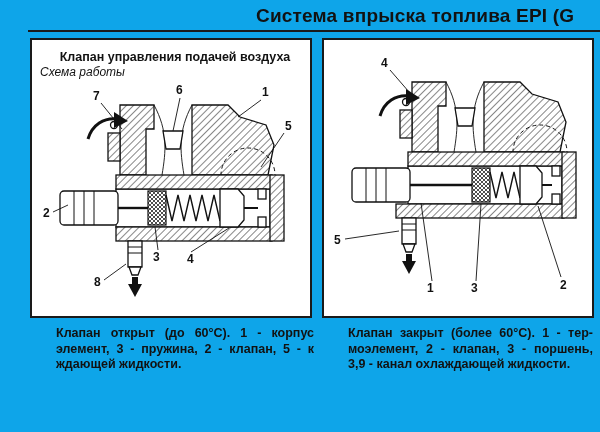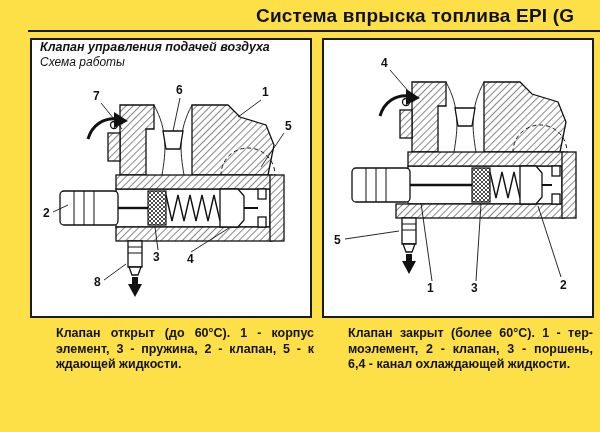--- a/index.html
+++ b/index.html
@@ -1,28 +1,28 @@
 <!DOCTYPE html>
 <html><head>
 <meta charset="utf-8">
 <style>
   * { margin:0; padding:0; box-sizing:border-box; }
   html, body { width:600px; height:432px; background:#fff; overflow:hidden;
                font-family:"Liberation Sans", sans-serif; color:#121212; }
-  .page { position:relative; width:600px; height:432px; background:#fde047; overflow:hidden; }
+  .page { position:relative; width:600px; height:432px; background:#0ea5e9; overflow:hidden; }
 
   .title { position:absolute; top:5px; left:256px; font-size:19px; font-weight:bold;
            white-space:nowrap; letter-spacing:.2px; }
   .rule { position:absolute; top:30px; left:28px; right:0; height:2px; background:#1a1a1a; }
 
   .box { position:absolute; border:2px solid #1a1a1a; background:#fff; }
   .box-left  { left:30px;  top:38px; width:282px; height:280px; }
   .box-right { left:322px; top:38px; width:272px; height:280px; }
 
-  .heading    { font-weight:bold; font-style:italic; font-size:12.5px; margin:0 0 1px 8px; }
+  .heading    { font-weight:bold; font-size:12.5px; margin:10px 0 1px 8px;text-align:center; }
   .subheading { font-style:italic; font-size:12px; margin:0 0 0 8px; }
 
   .diagram { position:absolute; left:0; bottom:0; }
   .diagram-left  { width:278px; height:238px; }
   .diagram-right { width:268px; height:276px; }
 
   .caption { position:absolute; top:326px; font-size:12.5px; font-weight:bold; line-height:15.5px; }
   .caption-left  { left:33px;  width:281px; }
   .caption-right { left:325px; width:268px; }
   .cap-line { text-align:justify; text-align-last:justify;margin-left:23px; }
@@ -208,16 +208,16 @@
 
   <div class="caption caption-left">
     <div class="cap-line">Клапан открыт (до 60°С). 1 - корпус</div>
     <div class="cap-line">элемент, 3 - пружина, 2 - клапан, 5 - к</div>
     <div class="cap-line last">ждающей жидкости.</div>
   </div>
 
   <div class="caption caption-right">
     <div class="cap-line">Клапан закрыт (более 60°С). 1 - тер-</div>
     <div class="cap-line">моэлемент, 2 - клапан, 3 - поршень,</div>
-    <div class="cap-line last">6,4 - канал охлаждающей жидкости.</div>
+    <div class="cap-line last">3,9 - канал охлаждающей жидкости.</div>
   </div>
 
 </div>
 
 </body></html>

